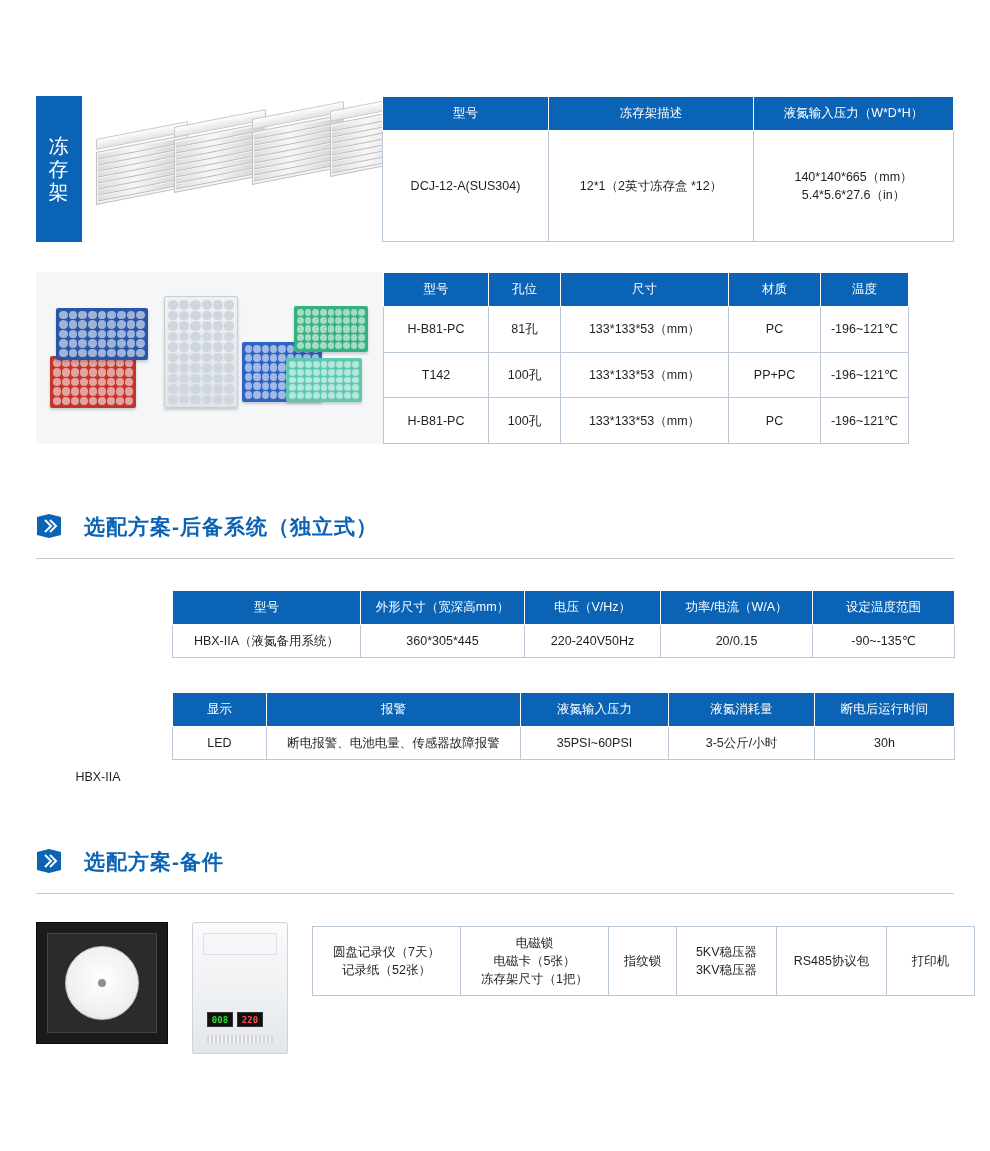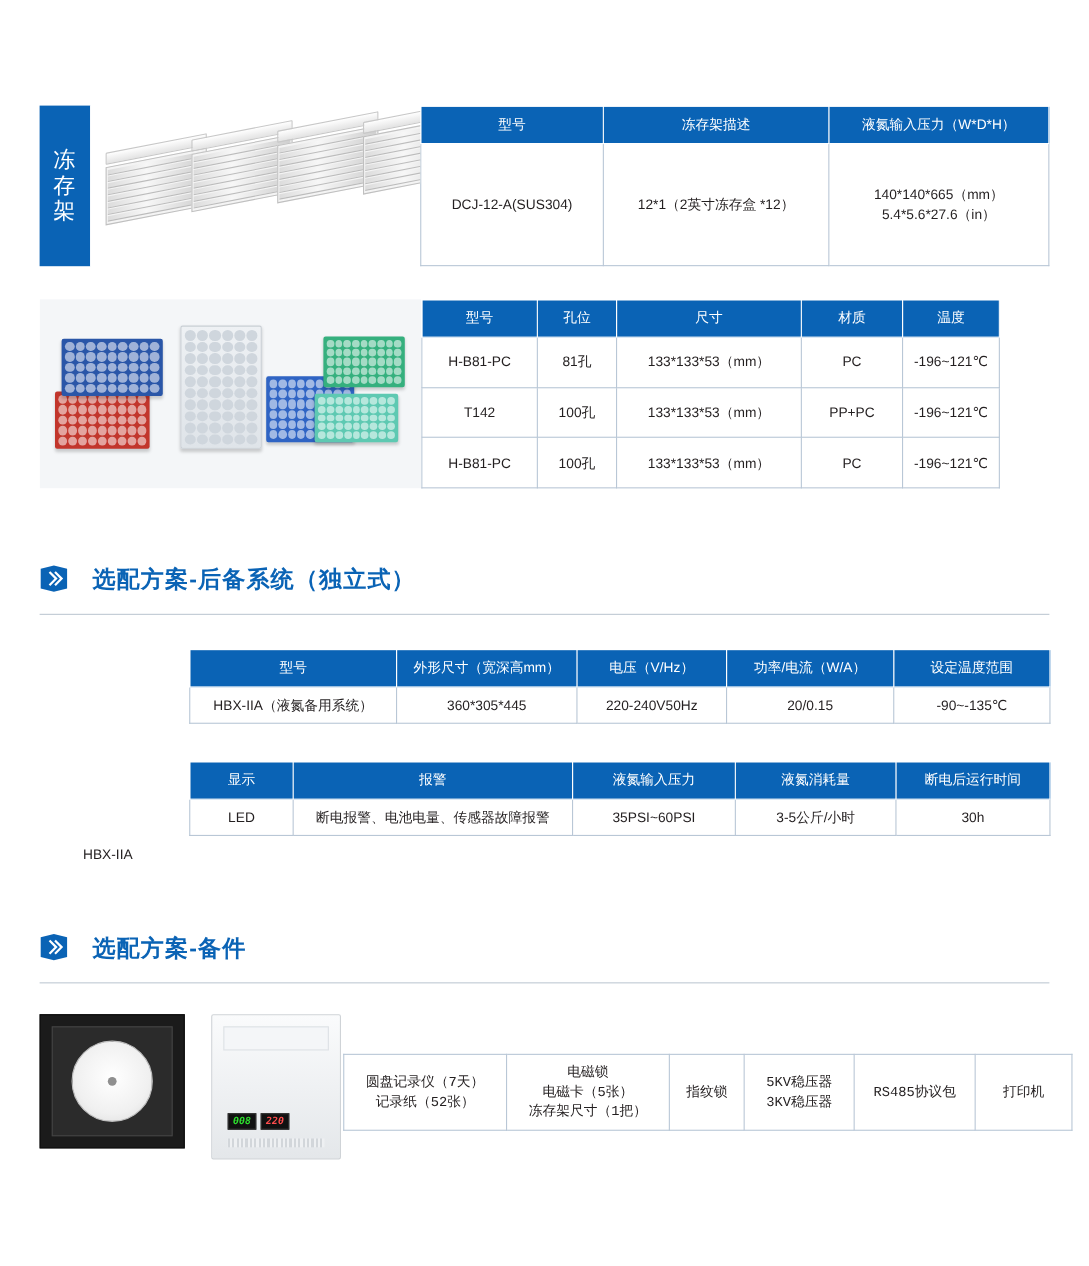--- a/index.html
+++ b/index.html
@@ -208,26 +208,25 @@
   }
   .recorder .disc:after {
     content: "";
     position: absolute; left: 50%; top: 50%;
     width: 8px; height: 8px; margin: -4px 0 0 -4px;
     background: #8f8f8f; border-radius: 50%;
   }
 
   
   .stab {
-    width: 118px; height: 132px;
+    width: 96px; height: 132px;
     background: linear-gradient(180deg,#fafbfc,#e4e7ea);
     border: 1px solid #cfd3d7;
     position: relative;
     border-radius: 2px;
-    font-style: italic;
   }
   .stab .label {
     position: absolute; left: 10px; top: 10px; right: 10px; height: 22px;
     background: #f4f6f8; border: 1px solid #dde1e5;
     font-size: 4.5px; color: #7b838b; padding: 2px;
     line-height: 1.3; overflow: hidden;
   }
   .stab .meters {
     position: absolute; left: 14px; bottom: 26px; display: flex; gap: 4px;
   }
@@ -796,21 +795,21 @@
     <div class="stab">
       <div class="label"></div>
       <div class="meters">
         <b>008</b>
         <b class="red">220</b>
       </div>
       <div class="vent"></div>
     </div>
   </div>
 
-  <table class="t" style="position:absolute; left:312px; top:958px; width:642px;font-family:Liberation Mono, monospace;">
+  <table class="t" style="position:absolute; left:312px; top:926px; width:642px;">
     <colgroup>
       <col style="width:148px">
         <col style="width:148px">
         <col style="width:68px">
       <col style="width:100px">
         <col style="width:110px">
         <col style="width:88px">
     </colgroup>
     <tbody>
       <tr style="height:64px;">

